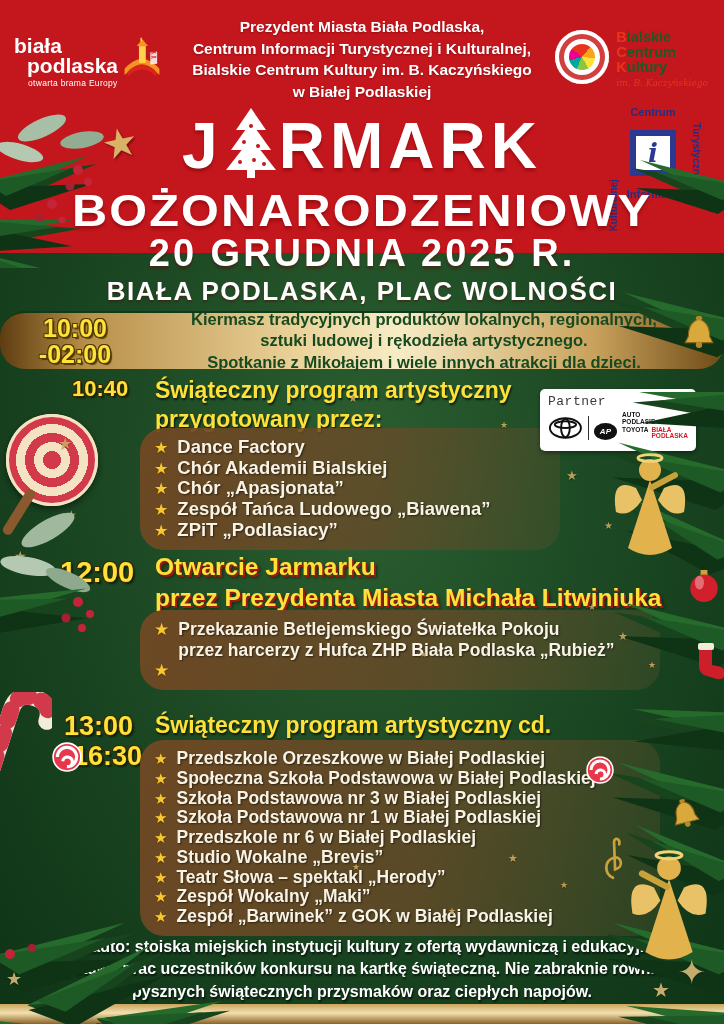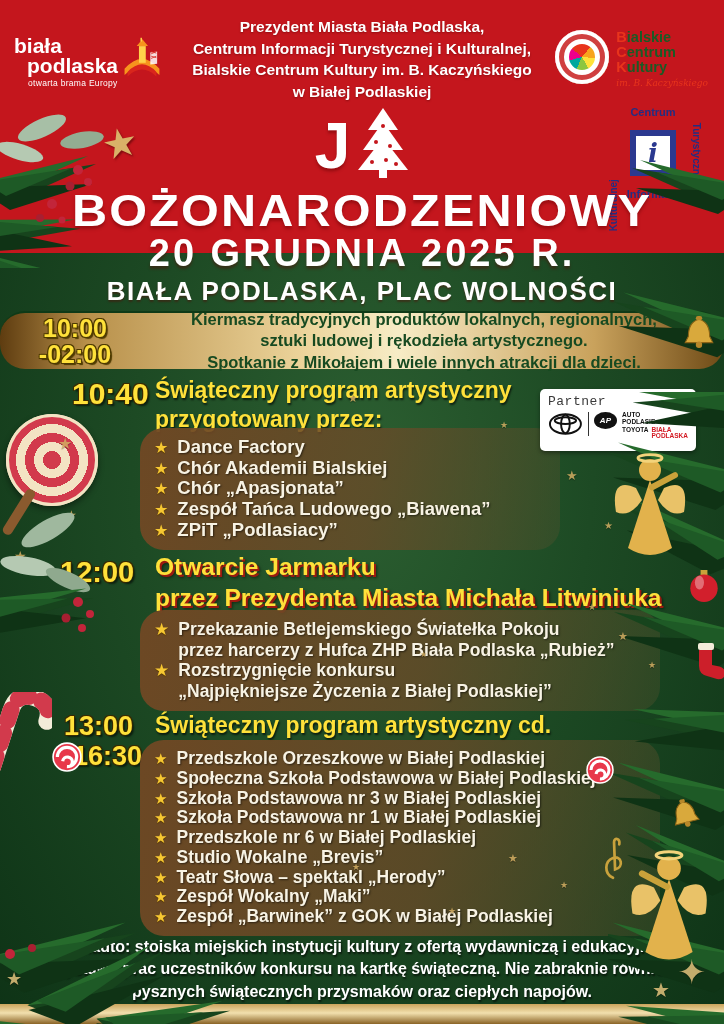--- a/index.html
+++ b/index.html
@@ -76,21 +76,21 @@
   }
   .banner-text{
     flex:1;text-align:center;color:#174a21;font-weight:bold;font-size:16.5px;line-height:1.3;
     white-space:pre-line;padding-right:26px;
   }
   
   .time-label{
     position:absolute;font-weight:bold;color:#ffe13a;line-height:1.1;
     text-shadow:-1px -1px 0 #3a2a00,1px -1px 0 #3a2a00,-1px 1px 0 #3a2a00,2px 2px 2px rgba(0,0,0,.6);
   }
-  .s1-time{left:72px;top:377px;font-size:30px;}
+  .s1-time{left:72px;top:377px;font-size:22px;}
   .s2-time{left:60px;top:557px;font-size:29px;}
   .s3-time{left:64px;top:712px;font-size:27px;white-space:pre-line;}
   .sec-heading{
     position:absolute;font-weight:bold;color:#ffe13a;white-space:pre-line;
     text-shadow:1px 2px 2px rgba(0,0,0,.65);
   }
   .s1-heading{left:155px;top:376px;font-size:23px;line-height:1.26;}
   .s2-heading{left:155px;top:551px;font-size:24.5px;line-height:1.28;text-shadow:2px 2px 0 #9c1a10,3px 3px 3px rgba(0,0,0,.5);}
   .s3-heading{left:155px;top:712px;font-size:23px;line-height:1.2;}
   .schedule-box{
@@ -113,21 +113,21 @@
   .box1 .star-bullet{font-size:16px;}
   .box2 .item-text{font-size:17.5px;line-height:1.18;}
   .box3 .item-text{font-size:17.5px;line-height:1.13;}
   .box3 .star-bullet{font-size:15px;}
   
   .partner-box{
     position:absolute;left:540px;top:389px;width:156px;height:62px;background:#fff;border-radius:5px;
     padding:5px 8px;box-sizing:border-box;box-shadow:0 2px 4px rgba(0,0,0,.4);
   }
   .partner-label{font-size:13px;color:#3a3a3a;letter-spacing:.5px;font-family:Liberation Mono, monospace;}
-  .partner-row{display:flex;align-items:flex-start;gap:5px;margin-top:3px;}
+  .partner-row{display:flex;align-items:flex-end;gap:5px;margin-top:3px;}
   .partner-divider{width:1px;height:24px;background:#333;}
   .ap-oval{width:24px;height:17px;border-radius:50%;background:#111;color:#fff;display:flex;align-items:center;justify-content:center;font-weight:bold;font-size:8px;font-style:italic;}
   .ap-col{display:flex;flex-direction:column;line-height:1.05;}
   .ap-top{font-size:6.5px;font-weight:bold;color:#111;white-space:pre-line;}
   .ap-bottom{display:flex;gap:3px;margin-top:1px;align-items:flex-start;}
   .ap-toyota{font-size:6.5px;font-weight:bold;color:#111;}
   .ap-city{font-size:6.5px;font-weight:bold;color:#d31822;white-space:pre-line;line-height:1.05;}
   
   .footer-text{
     position:absolute;top:936px;left:28px;width:668px;text-align:center;color:#fff;font-weight:bold;
@@ -254,20 +254,21 @@
         <polygon points="25,16 45,44 5,44" fill="#fff"></polygon>
         <polygon points="25,32 50,64 0,64" fill="#fff"></polygon>
         <rect x="21" y="64" width="8" height="8" fill="#fff"></rect>
         <circle cx="25" cy="20" r="2" fill="#c4161d"></circle>
           <circle cx="18" cy="36" r="2" fill="#c4161d"></circle>
         <circle cx="32" cy="40" r="2" fill="#c4161d"></circle>
           <circle cx="14" cy="56" r="2" fill="#c4161d"></circle>
         <circle cx="28" cy="54" r="2" fill="#c4161d"></circle>
           <circle cx="38" cy="58" r="2" fill="#c4161d"></circle>
       </svg>
+        <span>RMARK</span>
     </div>
     <div class="title-line2">BOŻONARODZENIOWY</div>
     <div class="title-date">20 GRUDNIA 2025 R.</div>
     <div class="title-location">BIAŁA PODLASKA, PLAC WOLNOŚCI</div>
   </div>
 
   <div class="hours-banner">
     <div class="banner-time">
       <div>10:00</div>
       <div>-02:00</div>
@@ -329,22 +330,20 @@
   <div class="sec-heading s2-heading">Otwarcie Jarmarku
 przez Prezydenta Miasta Michała Litwiniuka</div>
   <div class="schedule-box box2">
       <div class="list-item">
         <span class="star-bullet">★</span>
         <span class="item-text">Przekazanie Betlejemskiego Światełka Pokoju
 przez harcerzy z Hufca ZHP Biała Podlaska „Rubież”</span>
       </div>
       <div class="list-item">
         <span class="star-bullet">★</span>
-        <span class="item-text">Rozstrzygnięcie konkursu
-„Najpiękniejsze Życzenia z Białej Podlaskiej”</span>
       </div>
     </div>
 
   <div class="time-label s3-time"><span>13:00</span>
 <span>-16:30</span></div>
   <div class="sec-heading s3-heading">Świąteczny program artystyczny cd.</div>
   <div class="schedule-box box3">
       <div class="list-item">
         <span class="star-bullet">★</span>
         <span class="item-text">Przedszkole Orzeszkowe w Białej Podlaskiej</span>

